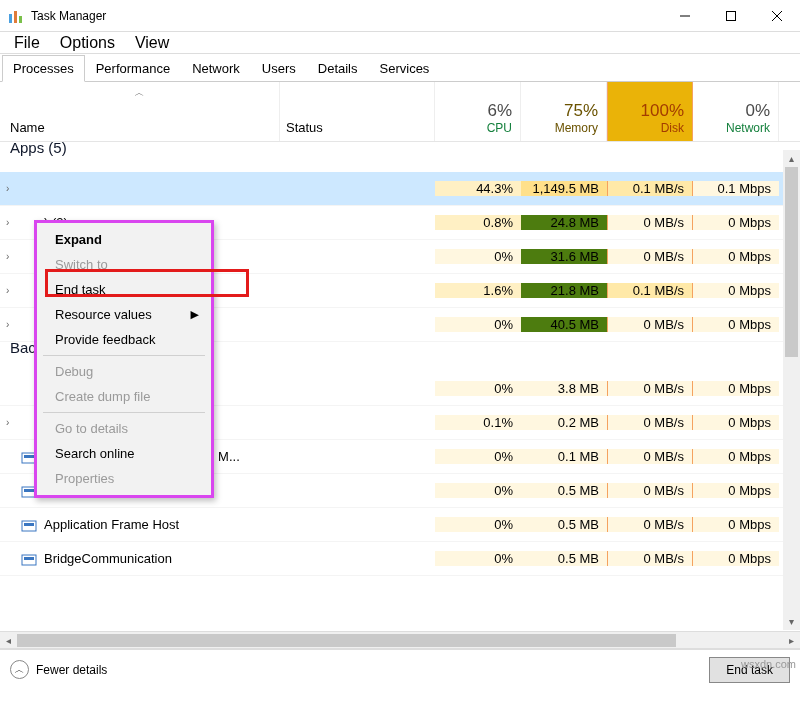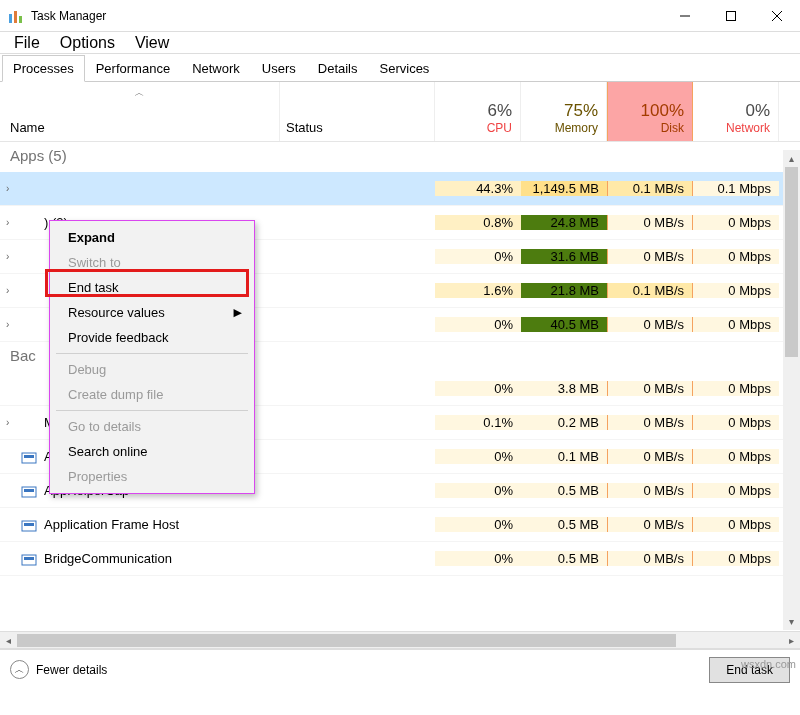--- a/index.html
+++ b/index.html
@@ -13,45 +13,45 @@
 .menu-item { padding: 3px 10px; }
 .tabrow { height: 28px; display: flex; align-items: flex-end; border-bottom: 1px solid #ccc; padding-left: 2px; font-size: 13px; }
 .tab { padding: 5px 10px 5px 10px; border: 1px solid transparent; position: relative; top: 1px; }
 .tab.active { border: 1px solid #ccc; border-bottom: 1px solid #fff; background: #fff; }
 .hdr-row { height: 60px; display: flex; border-bottom: 1px solid #e5e5e5; }
 .hdr-name { width: 280px; display: flex; flex-direction: column; justify-content: flex-end; padding: 0 0 6px 10px; border-right: 1px solid #eee; position: relative; }
 .sort-chevron { position: absolute; top: 4px; left: 50%; transform: translateX(-50%); font-size: 10px; color: #555; }
 .hdr-status { width: 155px; display: flex; align-items: flex-end; padding: 0 0 6px 6px; border-right: 1px solid #eee; }
 .hdr-col { width: 86px; display: flex; flex-direction: column; align-items: flex-end; justify-content: flex-end; padding: 0 8px 6px 0; border-right: 1px solid #eee; }
 .hdr-col .pct { font-size: 17px; color: #4a4a4a; }
-.hdr-col .lbl { font-size: 12px; color: #ef4444; }
-.hdr-col.hot { background: #fca5a5; }
+.hdr-col .lbl { font-size: 12px; color: #15803d; }
+.hdr-col.hot { background: #eab308; }
 .hdr-col.hot .pct { color: #a33c00; }
 .hdr-col.hot .lbl { color: #a33c00; }
 .hdr-col.warm .pct { color: #6a5200; }
 .hdr-col.warm .lbl { color: #6a5200; }
 .table-wrap { position: relative; height: 490px; overflow: hidden; border-bottom: 1px solid #ddd; }
-.section-head { height: 30px; display: flex; align-items: flex-end; padding: 0 0 8px 10px; color: #737373; font-size: 15px; }
+.section-head { height: 30px; display: flex; align-items: flex-end; padding: 0 0 16px 10px; color: #0f172a; font-size: 15px; }
 .row { height: 34px; display: flex; align-items: center; border-bottom: 1px solid #f4f4f4; }
 .row.sel { background: #cde8ff; }
 .cell-name { width: 280px; display: flex; align-items: center; padding-left: 6px; overflow: hidden; white-space: nowrap; }
 .expand { width: 14px; font-size: 10px; color: #666; }
 .proc-icon { width: 18px; height: 18px; margin-right: 6px; display: inline-flex; align-items: center; justify-content: center; }
 .cell-status { width: 155px; }
 .cell { width: 86px; text-align: right; padding-right: 8px; }
 .c-cpu-lo { background: #fff7e0; }
 .c-cpu-md { background: #fff0c4; }
 .c-mem-lo { background: #fff7e0; }
 .c-mem-md { background: #4d7c0f; }
 .c-mem-hi { background: #ffe08a; }
 .c-disk-lo { background: #fff7e0; border-left:1px solid #f5a25f; border-right:1px solid #f5a25f; }
 .c-disk-md { background: #ffe9a8; border-left:1px solid #f5a25f; border-right:1px solid #f5a25f; }
 .c-net-lo { background: #fff7e0; }
 .hdr-col.hot { border-left:1px solid #f5a25f; border-right:1px solid #f5a25f; }
-.context-menu { position: absolute; top: 220px; left: 49px; width: 206px; background: #f2f2f2; border: 1px solid #d946ef; box-shadow: 2px 3px 6px rgba(0,0,0,.25); padding: 4px 2px; font-size: 13px; z-index: 10; }
+.context-menu { position: absolute; top: 220px; left: 34px; width: 180px; background: #f2f2f2; border: 3px solid #d946ef; box-shadow: 2px 3px 6px rgba(0,0,0,.25); padding: 4px 2px; font-size: 13px; z-index: 10; }
 .ctx-item { padding: 5px 12px 5px 16px; position: relative; }
 .ctx-item.bold { font-weight: 600; }
 .ctx-item.dis { color: #9a9a9a; }
 .ctx-item .arrow { position: absolute; right: 10px; top: 6px; font-size: 11px; }
 .ctx-sep { height: 1px; background: #d0d0d0; margin: 3px 4px; }
 .ctx-highlight { position: absolute; top: 269px; left: 45px; width: 204px; height: 28px; border: 3px solid #e31b1b; z-index: 11; pointer-events: none; }
 .hscroll { height: 17px; display: flex; align-items: center; background: #f0f0f0; border-bottom: 1px solid #ddd; }
 .hscroll-btn { width: 17px; height: 17px; display: flex; align-items: center; justify-content: center; font-size: 10px; color: #666; }
 .hscroll-track { flex: 1; height: 17px; position: relative; }
 .hscroll-thumb { position: absolute; left: 0; top: 2px; width: 86%; height: 13px; background: #c9c9c9; }

